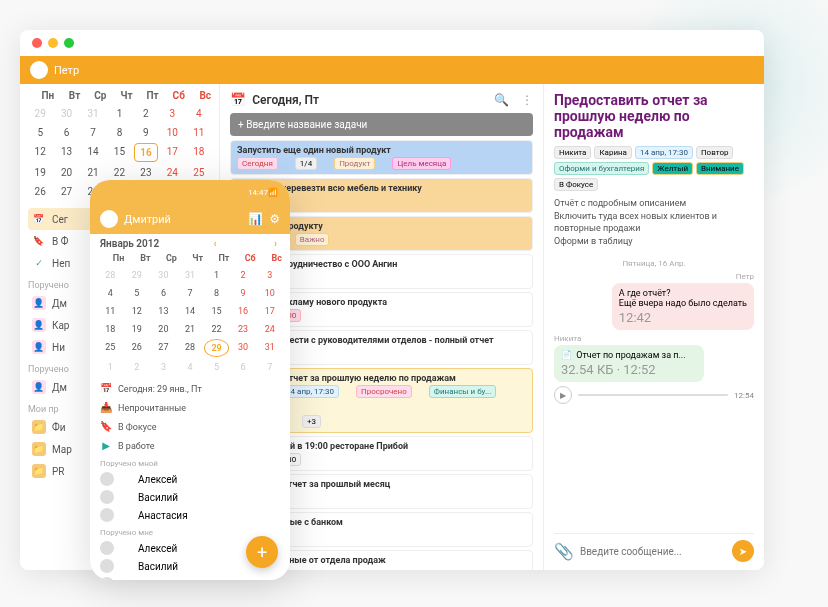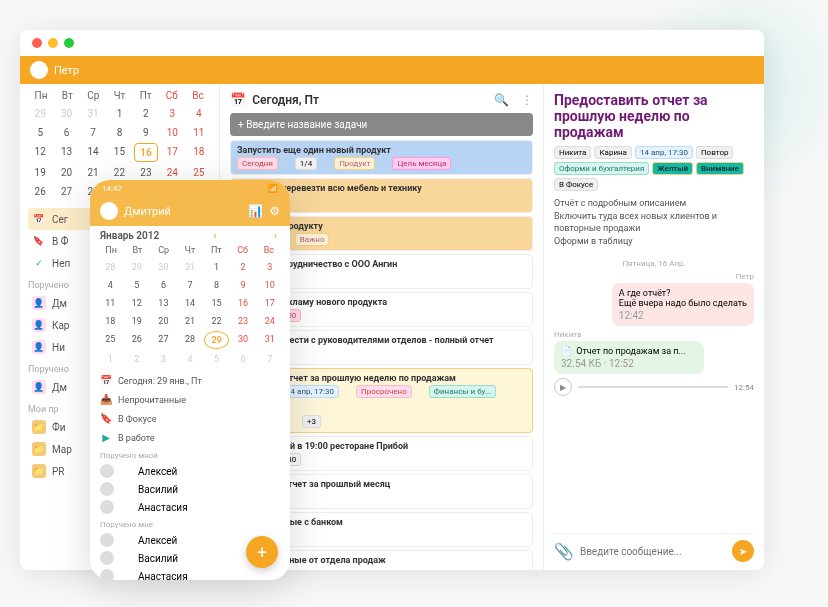--- a/index.html
+++ b/index.html
@@ -11,21 +11,21 @@
 .window-controls{display:flex;gap:6px;padding:8px 12px}
 .wc{width:10px;height:10px;border-radius:50%}
 .wc-r{background:#ff5f56}.wc-y{background:#ffbd2e}.wc-g{background:#27c93f}
 .titlebar{background:#f5a622;height:28px;display:flex;align-items:center;padding:0 10px;font-size:11px;color:#fff}
 .titlebar .avatar{width:18px;height:18px;border-radius:50%;background:#fff;margin-right:6px}
 
 .desktop-body{display:flex;flex:1;overflow:hidden}
 
 
 .left-cal{width:200px;border-right:1px solid #eee;padding:6px 8px;font-size:10px}
-.cal-head{display:grid;grid-template-columns:repeat(7,1fr);text-align:center;font-weight:400;color:#666;margin-bottom:4px}
+.cal-head{display:grid;grid-template-columns:repeat(7,1fr);text-align:right;font-weight:700;color:#666;margin-bottom:4px}
 .cal-head span:nth-child(6),.cal-head span:nth-child(7){color:#e74c3c}
 .cal-grid{display:grid;grid-template-columns:repeat(7,1fr);text-align:center;gap:2px}
 .cal-grid span{padding:3px 0;color:#555;cursor:pointer}
 .cal-grid .we{color:#e74c3c}
 .cal-grid .today{border:1px solid #f5a622;border-radius:4px;color:#f5a622;font-weight:600}
 .cal-grid .mute{color:#ccc}
 
 .side-sections{margin-top:8px}
 .side-item{display:flex;align-items:center;gap:6px;padding:4px 4px;font-size:10px;color:#555;cursor:pointer}
 .side-item .ico{width:14px;height:14px;border-radius:3px;display:flex;align-items:center;justify-content:center;font-size:9px}
@@ -60,31 +60,31 @@
 .detail{width:220px;padding:8px 10px;display:flex;flex-direction:column}
 .detail h4{font-size:14px;font-weight:700;color:#701a75;margin-bottom:6px}
 .detail-tags{display:flex;flex-wrap:wrap;gap:3px;margin-bottom:6px}
 .detail-desc{font-size:9px;color:#555;line-height:1.4;margin-bottom:8px}
 .chat-date{font-size:8px;color:#aaa;text-align:center;margin:4px 0}
 .chat-name{font-size:8px;color:#aaa;margin-bottom:2px}
 .chat-name.right{text-align:right}
 .msg{font-size:9px;padding:5px 7px;border-radius:8px;margin-bottom:4px;max-width:75%}
 .msg.out{background:#fce5e5;margin-left:auto}
 .msg.in{background:#e5f5e5}
-.msg-time{font-size:10px;color:#999;display:block;margin-top:2px}
+.msg-time{font-size:13px;color:#999;display:block;margin-top:2px}
 .voice{display:flex;align-items:center;gap:6px;font-size:8px;color:#888;margin-bottom:6px}
 .voice .play{width:18px;height:18px;border:1px solid #ccc;border-radius:50%;display:flex;align-items:center;justify-content:center;color:#888}
 .voice-bar{flex:1;height:2px;background:#ddd;border-radius:2px}
 .msg-input{margin-top:auto;display:flex;align-items:center;gap:6px;border-top:1px solid #eee;padding-top:6px}
 .msg-input input{flex:1;border:none;font-size:10px;outline:none;color:#999}
 .msg-input .send{width:22px;height:22px;border-radius:50%;background:#f5a622;color:#fff;display:flex;align-items:center;justify-content:center;font-size:10px;cursor:pointer}
 
 
 .mobile{position:absolute;top:180px;left:90px;width:200px;height:400px;background:#fff;border-radius:20px;box-shadow:0 8px 40px rgba(0,0,0,0.15);z-index:5;overflow:hidden;display:flex;flex-direction:column}
-.m-status{background:#f5b94c;height:16px;display:flex;align-items:center;justify-content:space-between;padding:4px 12px;font-size:8px;color:#fff}
+.m-status{background:#f5b94c;height:16px;display:flex;align-items:center;justify-content:flex-end;padding:12px 12px;font-size:8px;color:#fff}
 .m-header{background:#f5b94c;padding:6px 10px;display:flex;align-items:center;gap:6px;color:#fff;font-size:11px}
 .m-header .avatar{width:18px;height:18px;border-radius:50%;background:#fff}
 .m-header .spacer{flex:1}
 .m-header .ico{font-size:12px}
 .m-month{display:flex;align-items:center;padding:4px 10px;font-size:10px;font-weight:600;color:#555}
 .m-month .nav{color:#f5a622;margin-left:auto;cursor:pointer;padding:0 3px}
 .m-cal{padding:0 8px}
 .m-cal .cal-head{font-size:9px}
 .m-cal .cal-grid{font-size:9px}
 .m-cal .cal-grid span{padding:3px 0}

